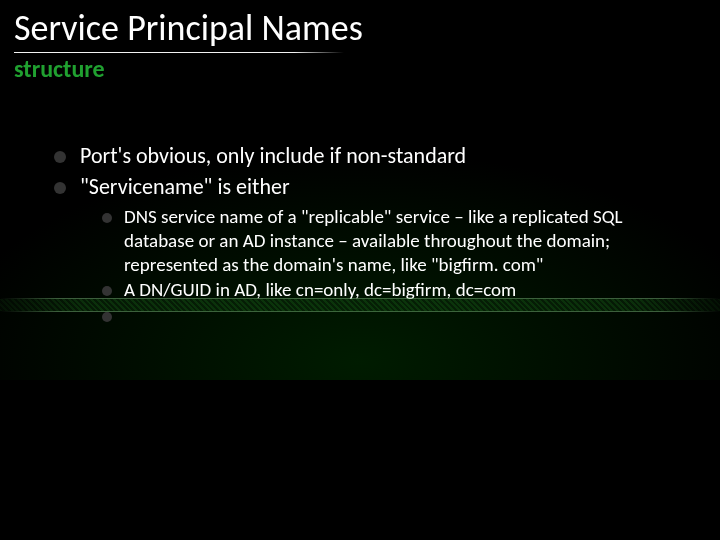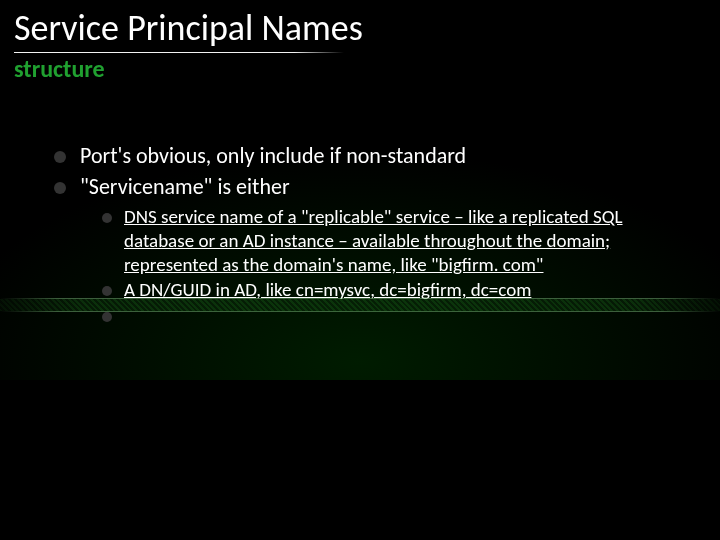--- a/index.html
+++ b/index.html
@@ -63,21 +63,20 @@
     margin-right: 14px;
   }
   .b1 .txt {
     font-size: 22px;
     line-height: 1.3;
     color: #ffffff;
   }
   .sub {
     margin-left: 48px;
     margin-top: 4px;
-    text-decoration: underline;
   }
   .b2 {
     display: flex;
     align-items: flex-start;
     margin-bottom: 2px;
   }
   .b2 .dot {
     width: 10px;
     height: 10px;
     border-radius: 50%;
@@ -136,21 +135,21 @@
       <span class="txt">"Servicename" is either</span>
     </div>
 
     <div class="sub">
       <div class="b2">
         <span class="dot"></span>
         <span class="txt">DNS service name of a "replicable" service – like a replicated SQL database or an AD instance – available throughout the domain; represented as the domain's name, like "bigfirm. com"</span>
       </div>
       <div class="b2">
         <span class="dot"></span>
-        <span class="txt">A DN/GUID in AD, like cn=mysvc, dc=bigfirm, dc=com</span>
+        <span class="txt">A DN/GUID in AD, like cn=only, dc=bigfirm, dc=com</span>
       </div>
       <div class="b2">
         <span class="dot"></span>
       </div>
     </div>
 
   </div>
 
   <div class="footer-band">
     <div class="line top"></div>

